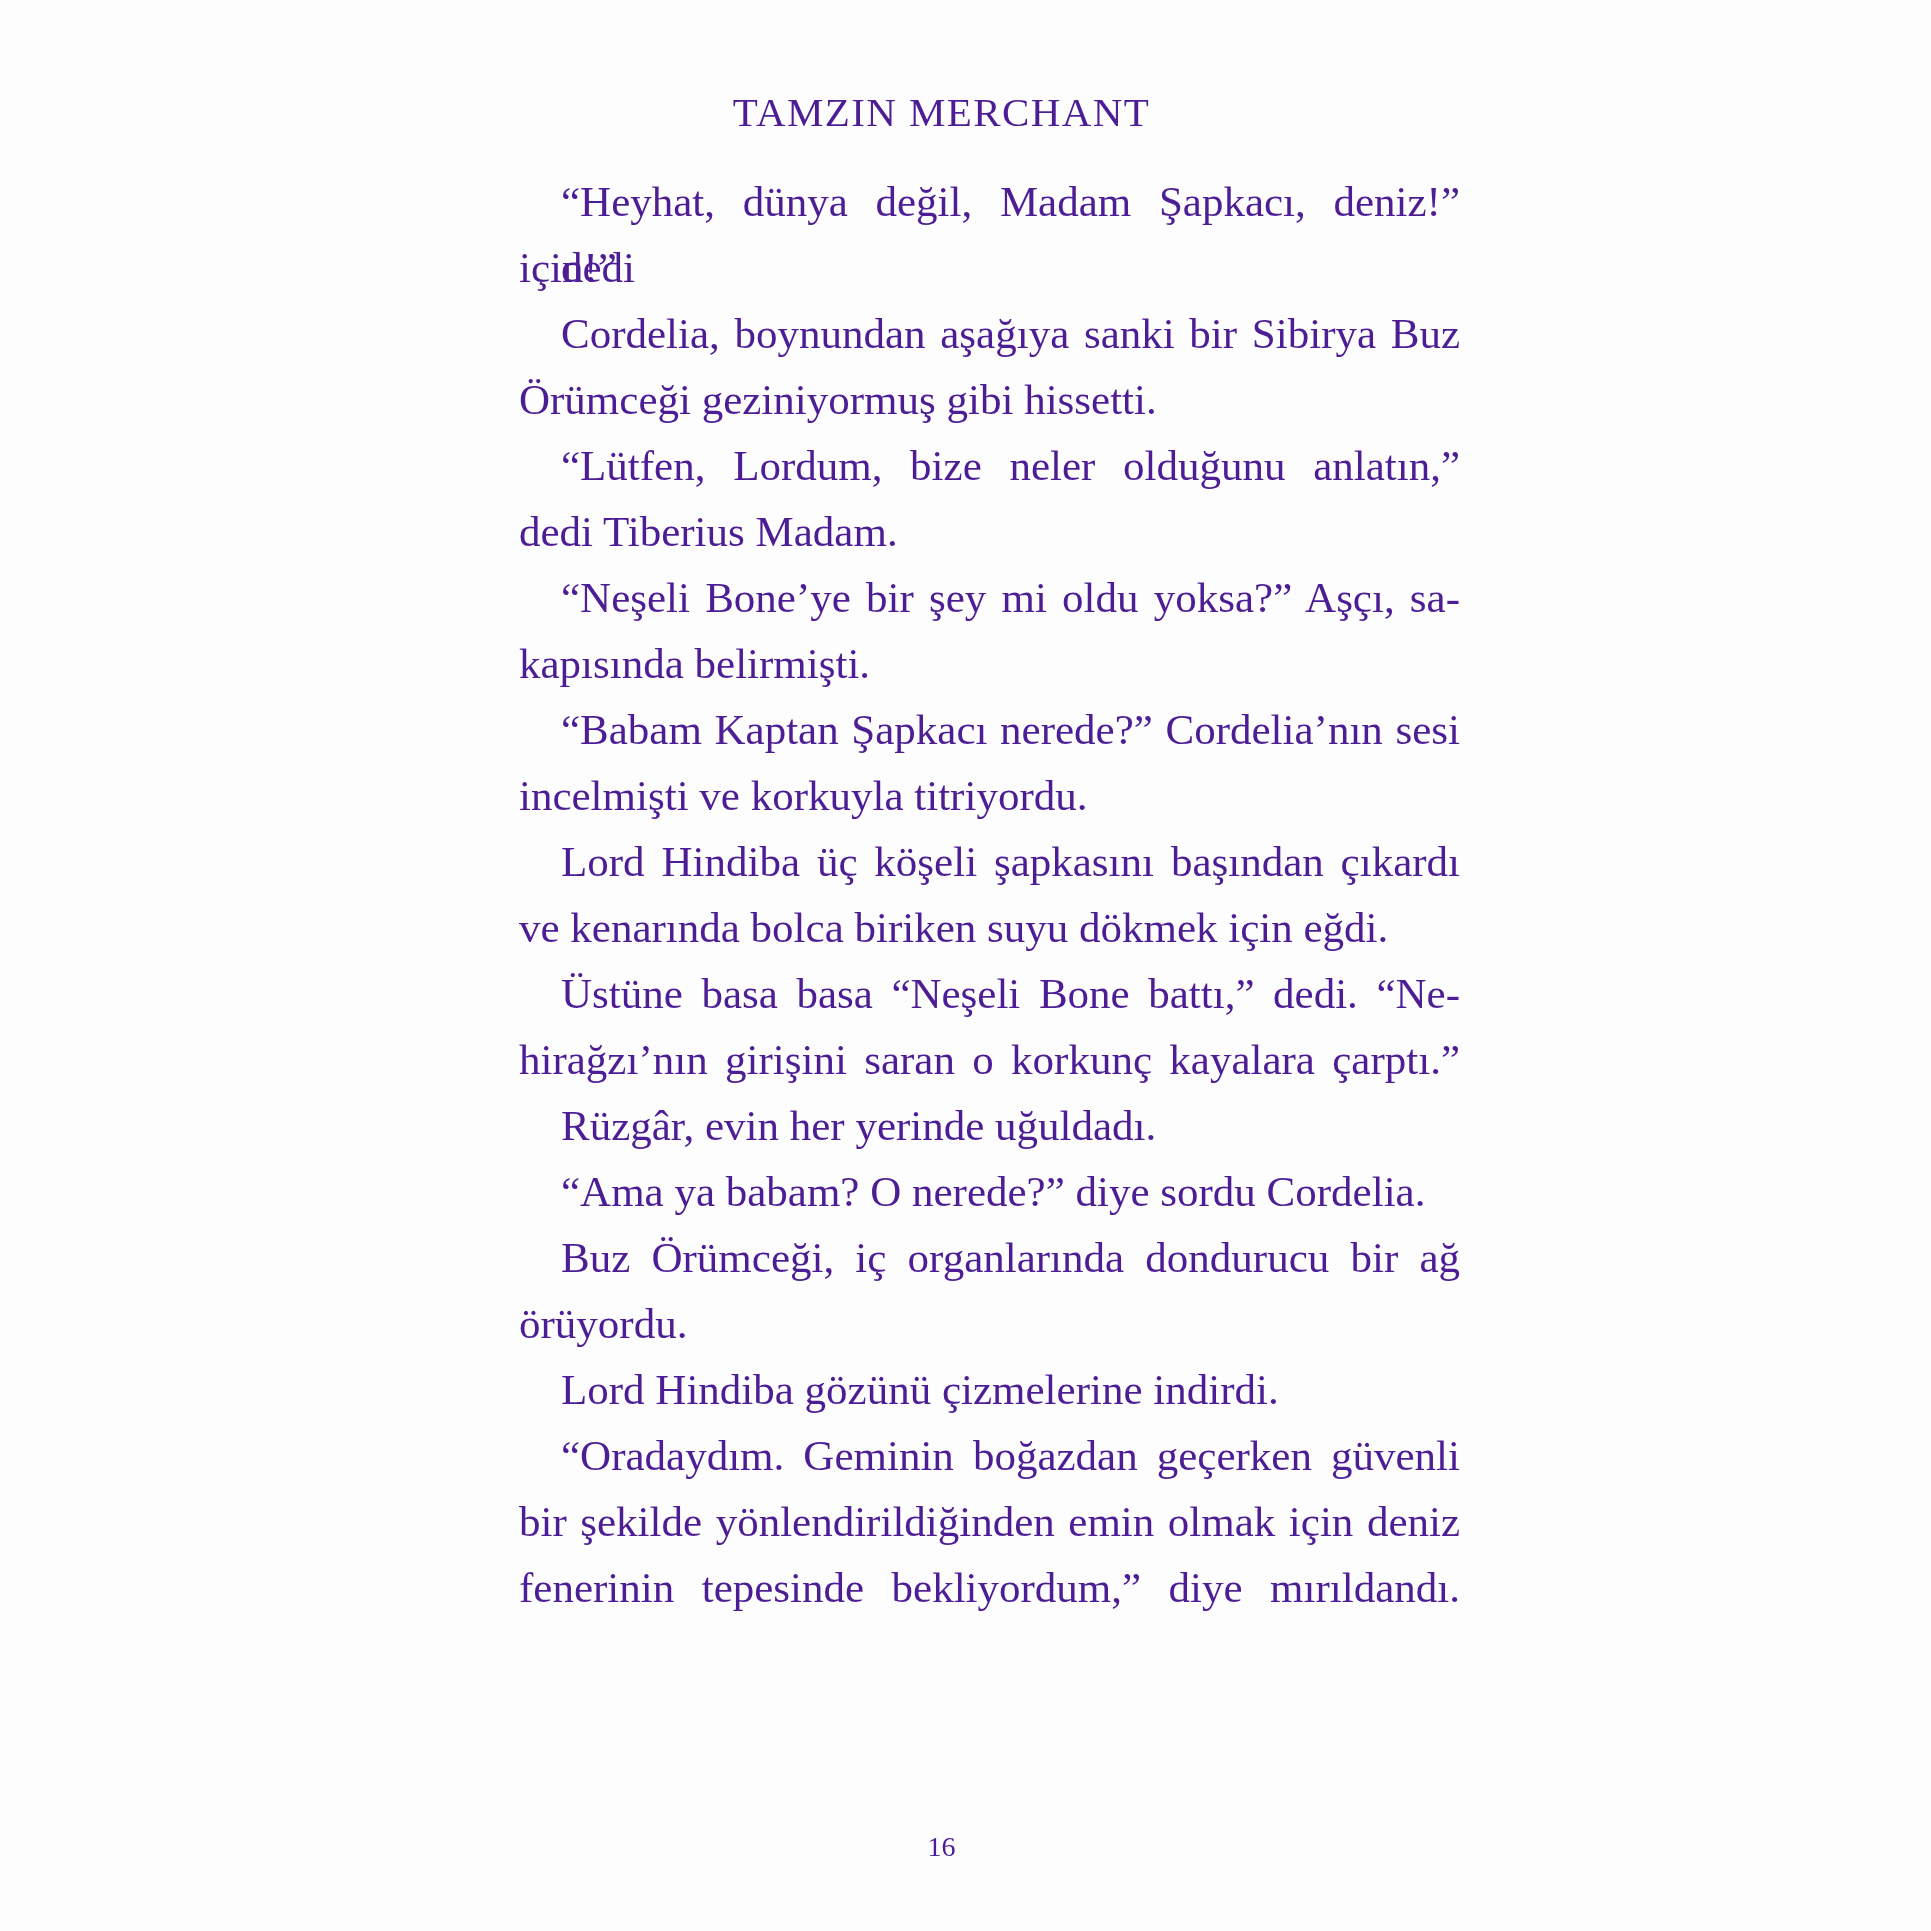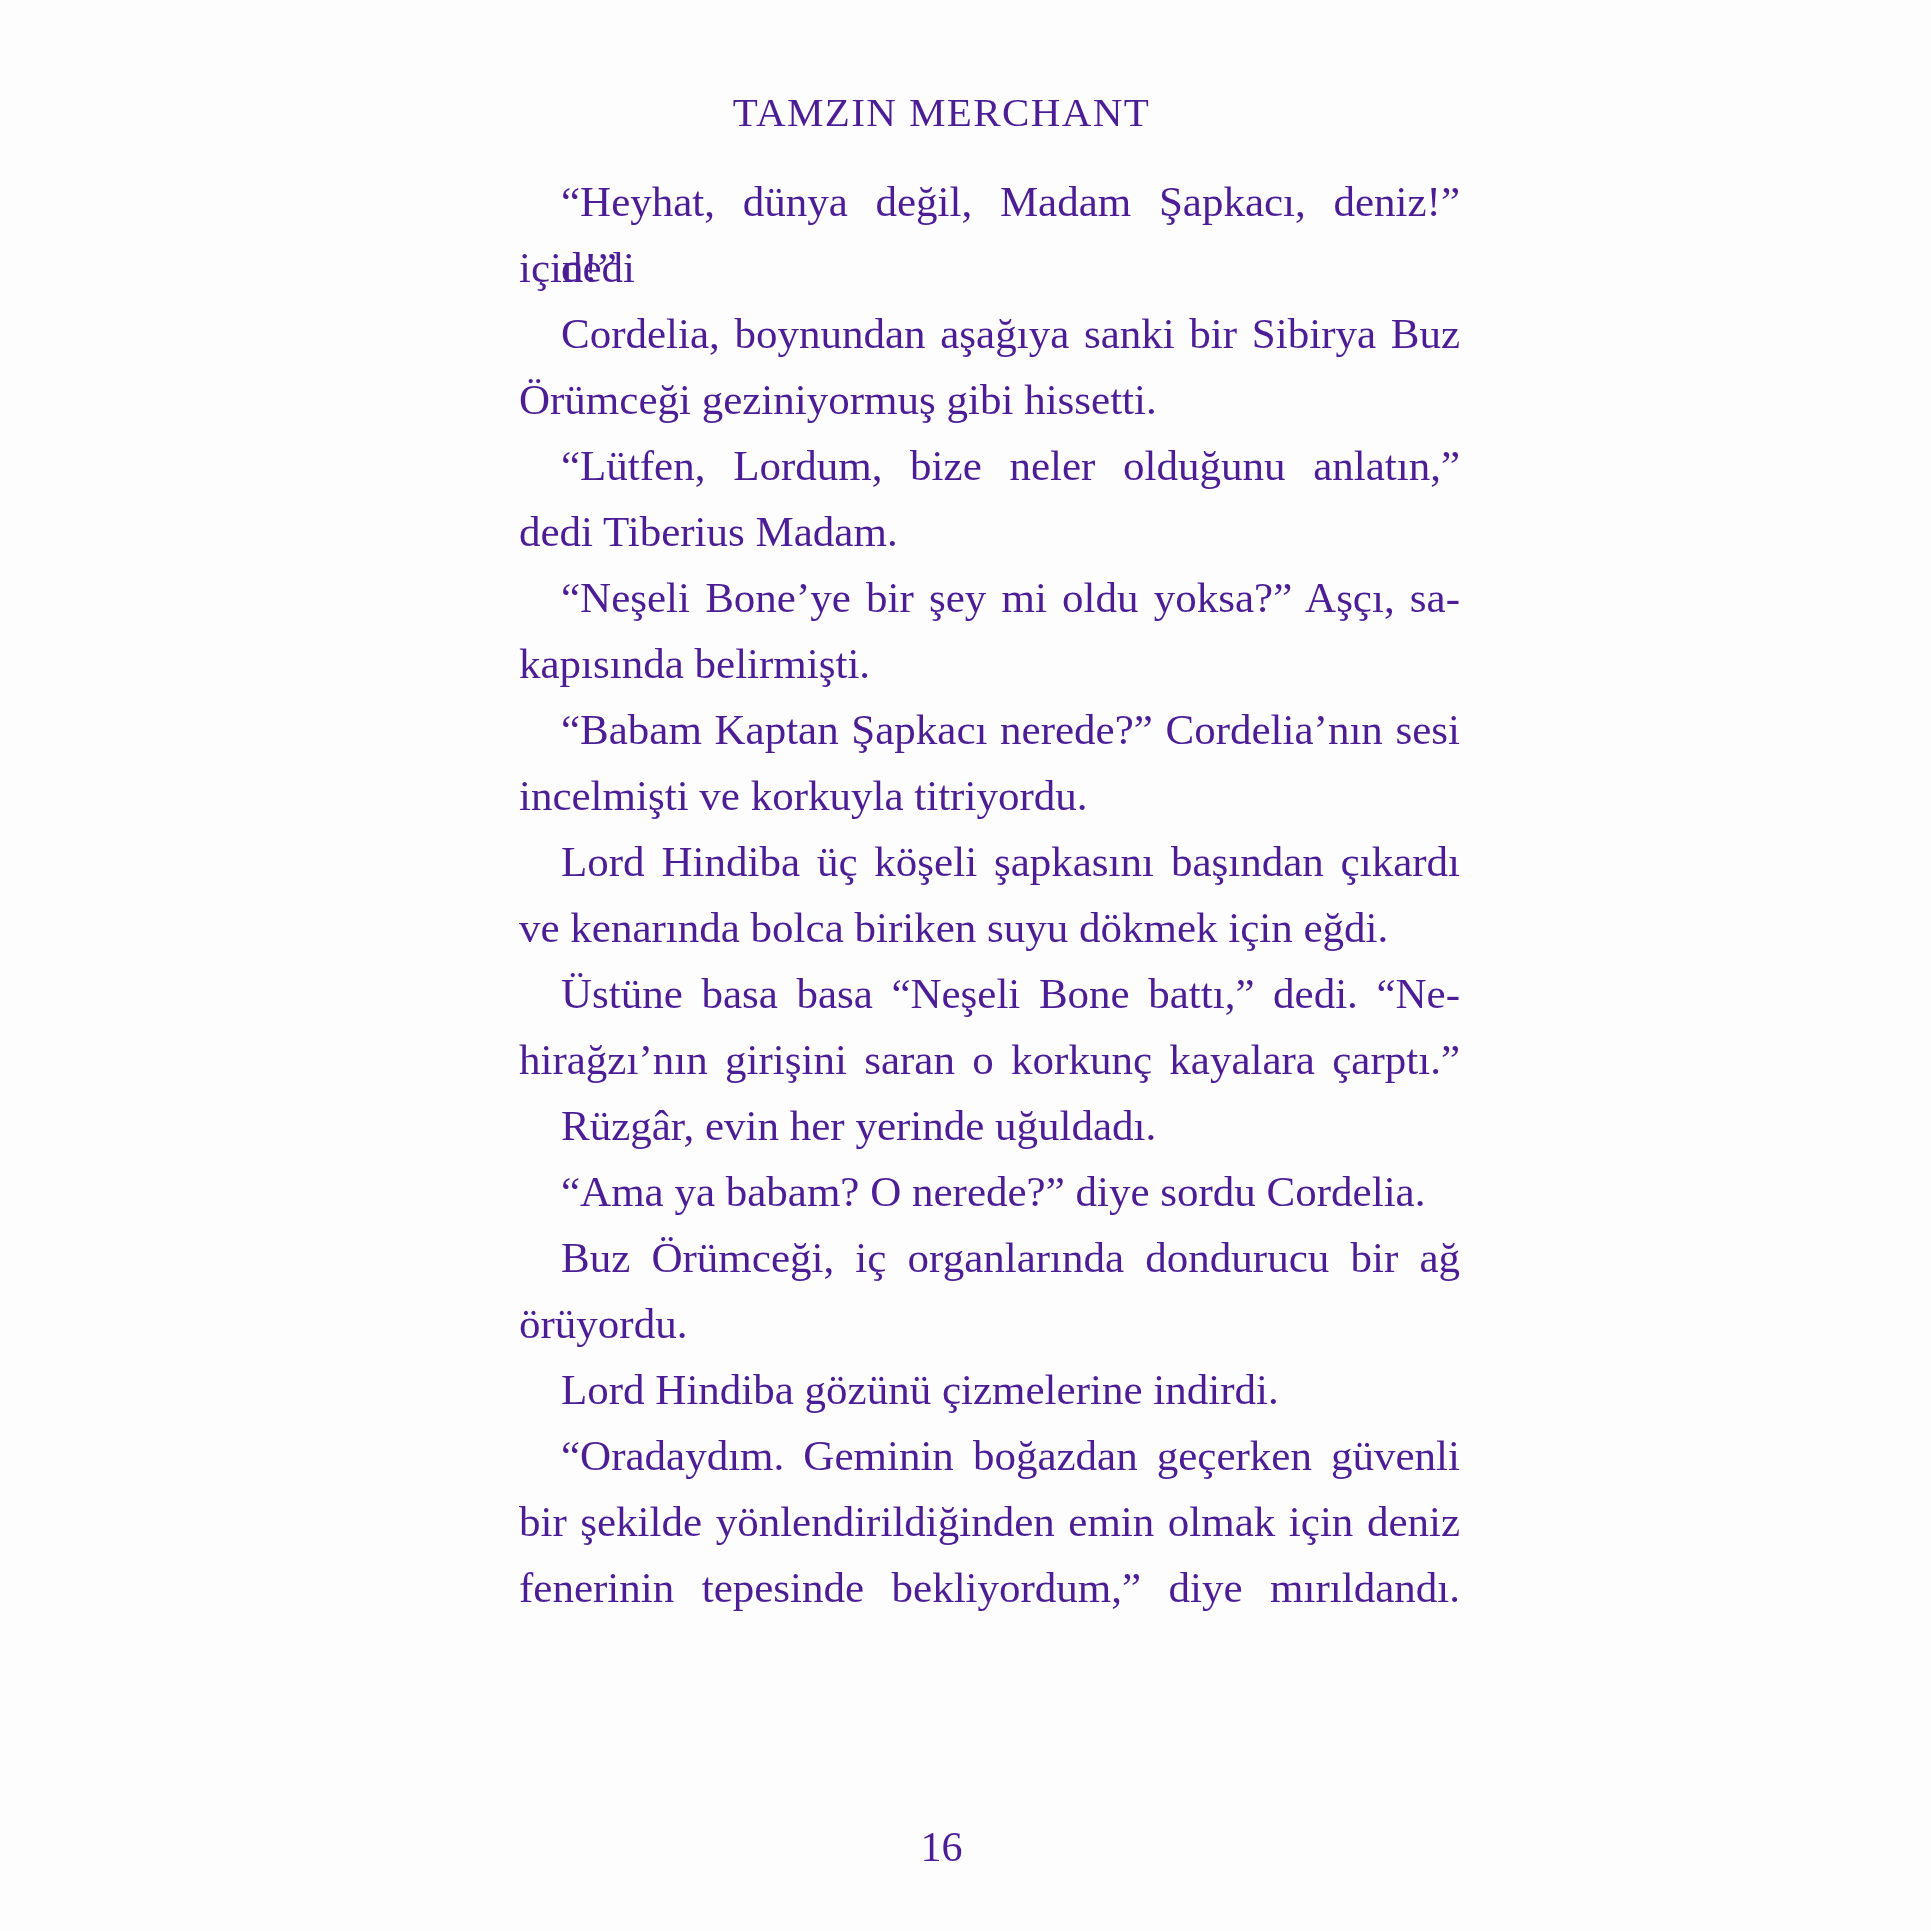--- a/index.html
+++ b/index.html
@@ -46,21 +46,21 @@
   }
   .line.indent {
     padding-left: 42px;
   }
   .page-number {
     position: absolute;
     top: 1814px;
     left: 471px;
     width: 941px;
     text-align: center;
-    font-size: 42px;
+    font-size: 28px;
     line-height: 66px;
   }
 </style>
 </head>
 <body>
 
 <div class="page">
   <div class="running-header">TAMZIN MERCHANT</div>
 
   <div class="body-text">

